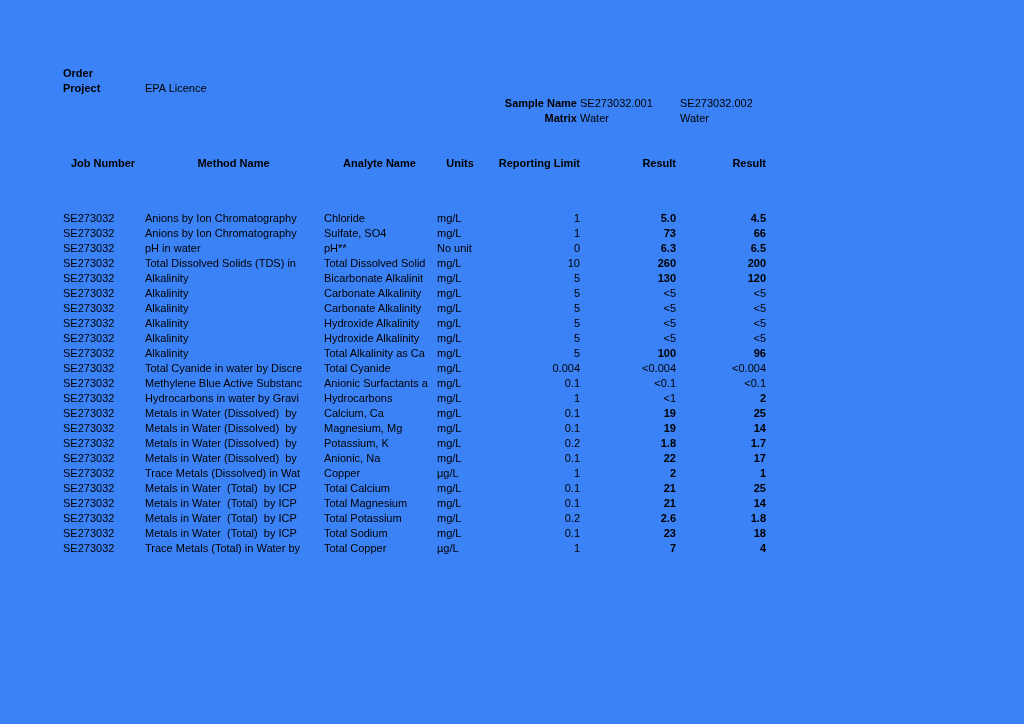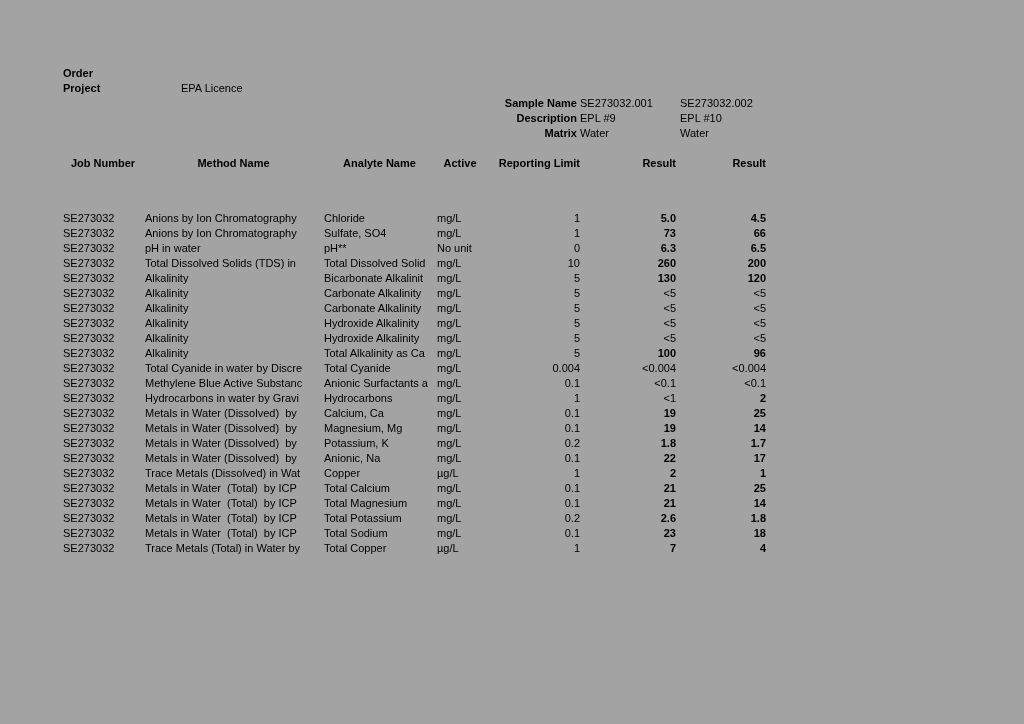--- a/index.html
+++ b/index.html
@@ -4,34 +4,34 @@
 <style>
   html, body {
     margin: 0;
     padding: 0;
     background: #ffffff;
   }
   #page {
     position: relative;
     width: 1024px;
     height: 724px;
-    background: #a3a3a3;
+    background: #3b82f6;
     font-family: "Liberation Sans", sans-serif;
     font-size: 11px;
     line-height: 15px;
     color: #000000;
     overflow: hidden;
   }
   .abs { position: absolute; white-space: pre; }
   .bold { font-weight: bold; }
 
   
   #order-label   { left: 63px;  top: 66px; font-weight: bold; }
   #project-label { left: 63px;  top: 81px; font-weight: bold; }
-  #project-value { left: 145px; top: 81px; margin-left: 36px; }
+  #project-value { left: 145px; top: 81px; }
 
   
   #sample-info { position: absolute; left: 0; top: 96px; width: 1024px; }
   .si-row { position: relative; height: 15px; }
   .si-label   { position: absolute; left: 430px; width: 147px; text-align: right; font-weight: bold; white-space: pre; }
   .si-sample1 { position: absolute; left: 580px; width: 96px;  white-space: pre; overflow: hidden; }
   .si-sample2 { position: absolute; left: 680px; width: 100px; white-space: pre; overflow: hidden; }
 
   
   #table-header { position: absolute; left: 0; top: 156px; width: 900px; height: 15px; font-weight: bold; }
@@ -57,39 +57,34 @@
   <div class="abs" id="project-label">Project</div>
   <div class="abs" id="project-value">EPA Licence</div>
 
   <div id="sample-info">
   <div class="si-row">
     <div class="si-label">Sample Name</div>
     <div class="si-sample1">SE273032.001</div>
     <div class="si-sample2">SE273032.002</div>
   </div>
 
-  <div class="si-row">
-    <div class="si-label">Description</div>
-    <div class="si-sample1">EPL #9</div>
-    <div class="si-sample2">EPL #10</div>
-  </div>
 
 
   <div class="si-row">
     <div class="si-label">Matrix</div>
     <div class="si-sample1">Water</div>
     <div class="si-sample2">Water</div>
   </div>
 </div>
 
   <div id="table-header" class="t-row">
     <div class="c c-job">Job Number</div>
     <div class="c c-method">Method Name</div>
     <div class="c c-analyte">Analyte Name</div>
-    <div class="c c-units">Active</div>
+    <div class="c c-units">Units</div>
     <div class="c c-limit">Reporting Limit</div>
     <div class="c c-result1">Result</div>
     <div class="c c-result2">Result</div>
   </div>
 
   <div id="table-body">
   <div class="t-row">
     <div class="c c-job">SE273032</div>
     <div class="c c-method">Anions by Ion Chromatography</div>
     <div class="c c-analyte">Chloride</div>

